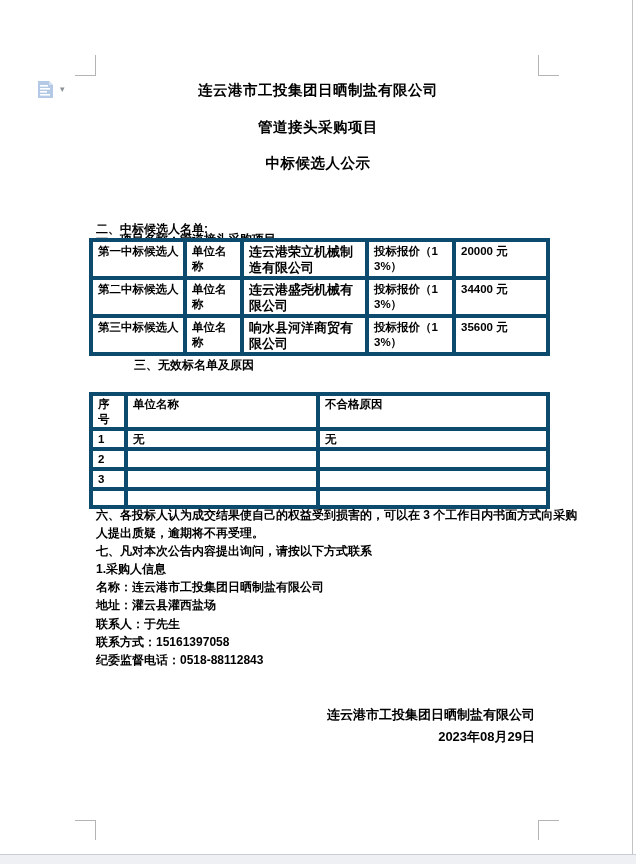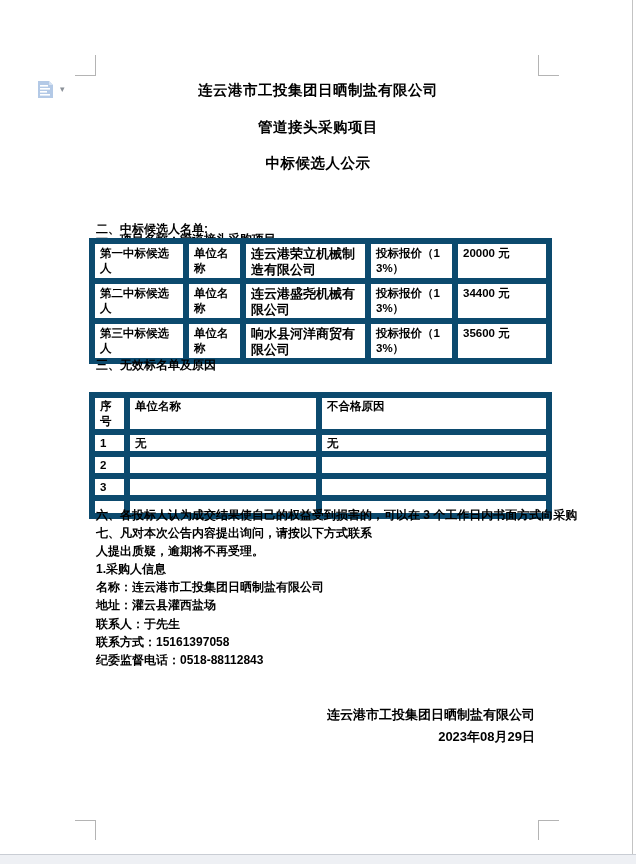--- a/index.html
+++ b/index.html
@@ -40,21 +40,21 @@
     font-size: 14.5px; line-height: 18px;
     letter-spacing: 0.5px;
   }
   .bodyline {
     position: absolute; left: 96px; width: 444px;
     font-size: 12px; font-weight: bold; color: #000; line-height: 16px;
   }
   
   table { border-collapse: collapse; table-layout: fixed; position: absolute; left: 89px; background: #fff; }
   td, th {
-    border: 6px solid #0c4a6e;
+    border: 4px solid #0c4a6e;
     font-size: 11.5px; font-weight: bold; color: #000;
     vertical-align: top; text-align: left;
     padding: 2px 4px 0 5px; line-height: 15px;
     overflow: hidden; white-space: normal; word-break: break-all;
   }
   .t1 { top: 238px; width: 457px; }
   .t1 tr { height: 34px; }
   .t1 .company { font-size: 13px; line-height: 16px; }
   .t2 { top: 392px; width: 457px; padding-left: 24px; }
   .t2 tr.hdr { height: 20px; }
@@ -143,21 +143,21 @@
     <tr>
       <td>第三中标候选人</td>
       <td>单位名称</td>
       <td class="company">响水县河洋商贸有限公司</td>
       <td>投标报价（13%）</td>
       <td>35600 元</td>
     </tr>
   </tbody>
     </table>
 
-  <div class="bodyline" style="top:357px;">三、无效标名单及原因</div>
+  <div class="bodyline" style="top:357px;margin-left:38px;">三、无效标名单及原因</div>
 
   <table class="t2">
     <colgroup>
       <col style="width:35px">
         <col style="width:192px">
         <col style="width:230px">
     </colgroup>
     <tbody>
         <tr class="hdr">
       <td>序号</td>
@@ -182,22 +182,22 @@
     <tr class="r">
       <td></td>
       <td></td>
       <td></td>
     </tr>
   </tbody>
     </table>
 
   <div class="paras">
     <div class="ln">六、各投标人认为成交结果使自己的权益受到损害的，可以在 3 个工作日内书面方式向采购</div>
+    <div class="ln">人提出质疑，逾期将不再受理。</div>
     <div class="ln">七、凡对本次公告内容提出询问，请按以下方式联系</div>
-    <div class="ln">人提出质疑，逾期将不再受理。</div>
     <div class="ln">1.采购人信息</div>
     <div class="ln">名称：连云港市工投集团日晒制盐有限公司</div>
     <div class="ln">地址：灌云县灌西盐场</div>
     <div class="ln">联系人：于先生</div>
     <div class="ln">联系方式：15161397058</div>
     <div class="ln">纪委监督电话：0518-88112843</div>
   </div>
 
   <div class="signature">
     <div>连云港市工投集团日晒制盐有限公司</div>

